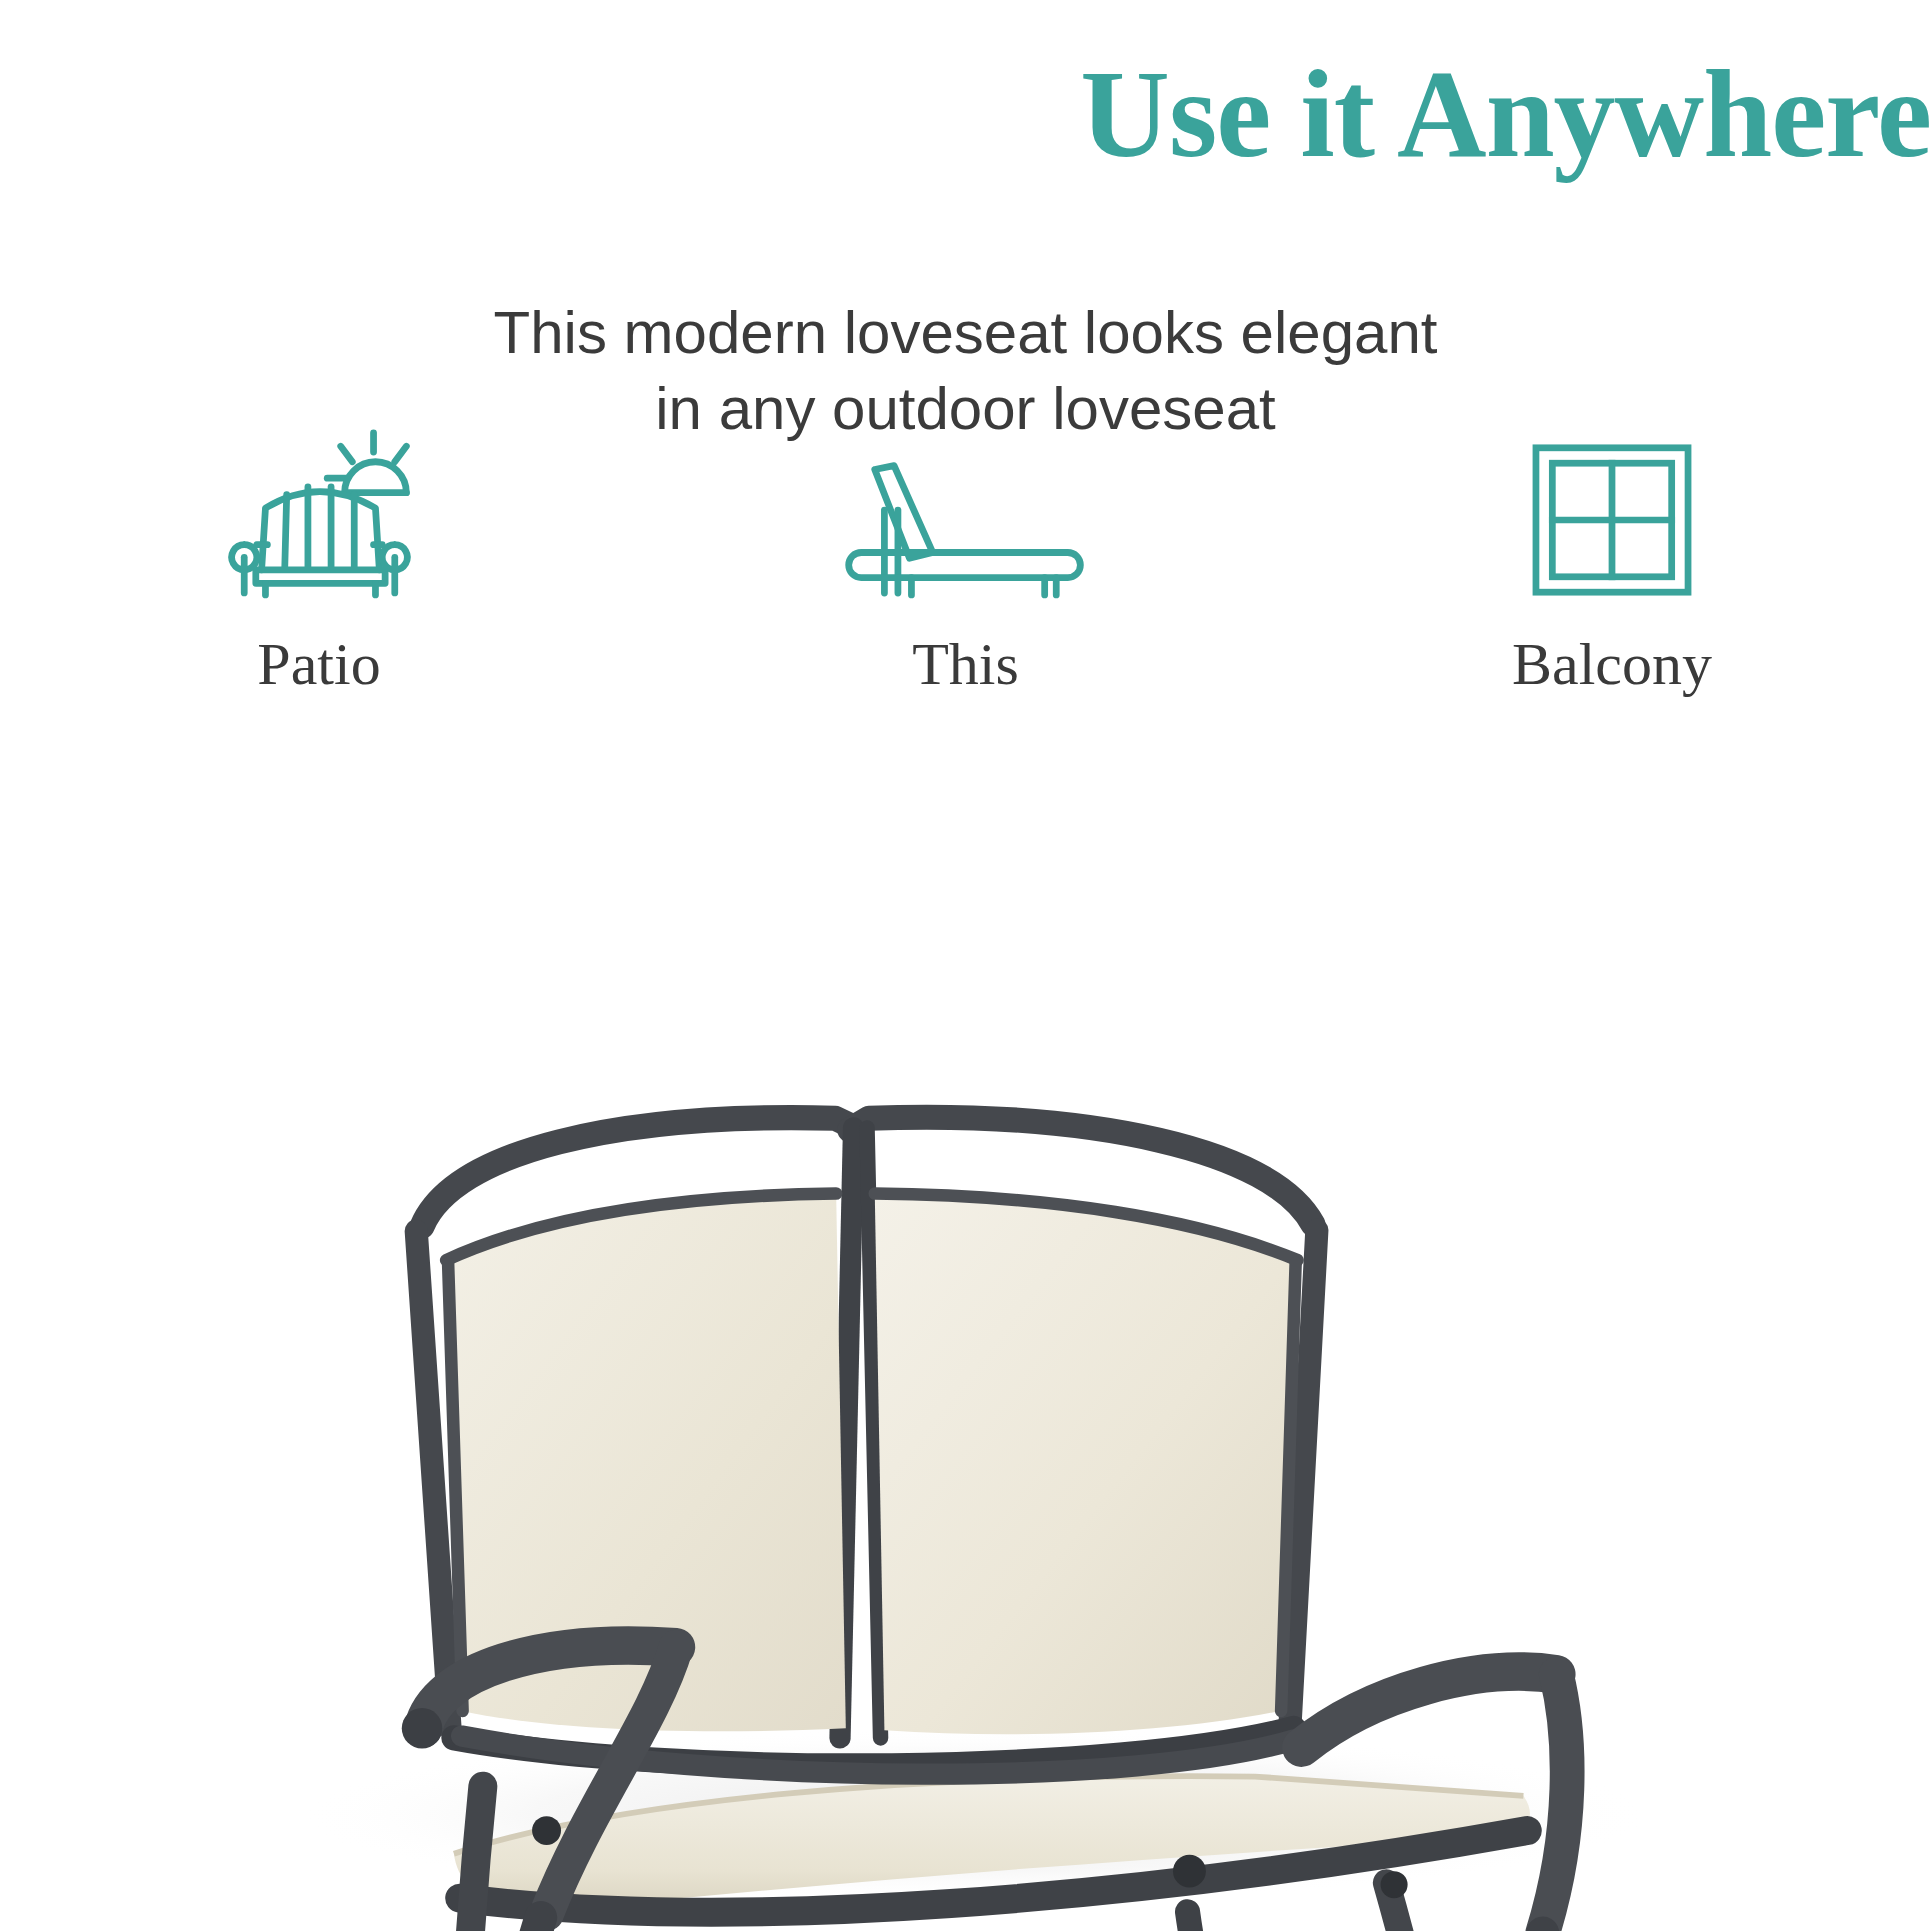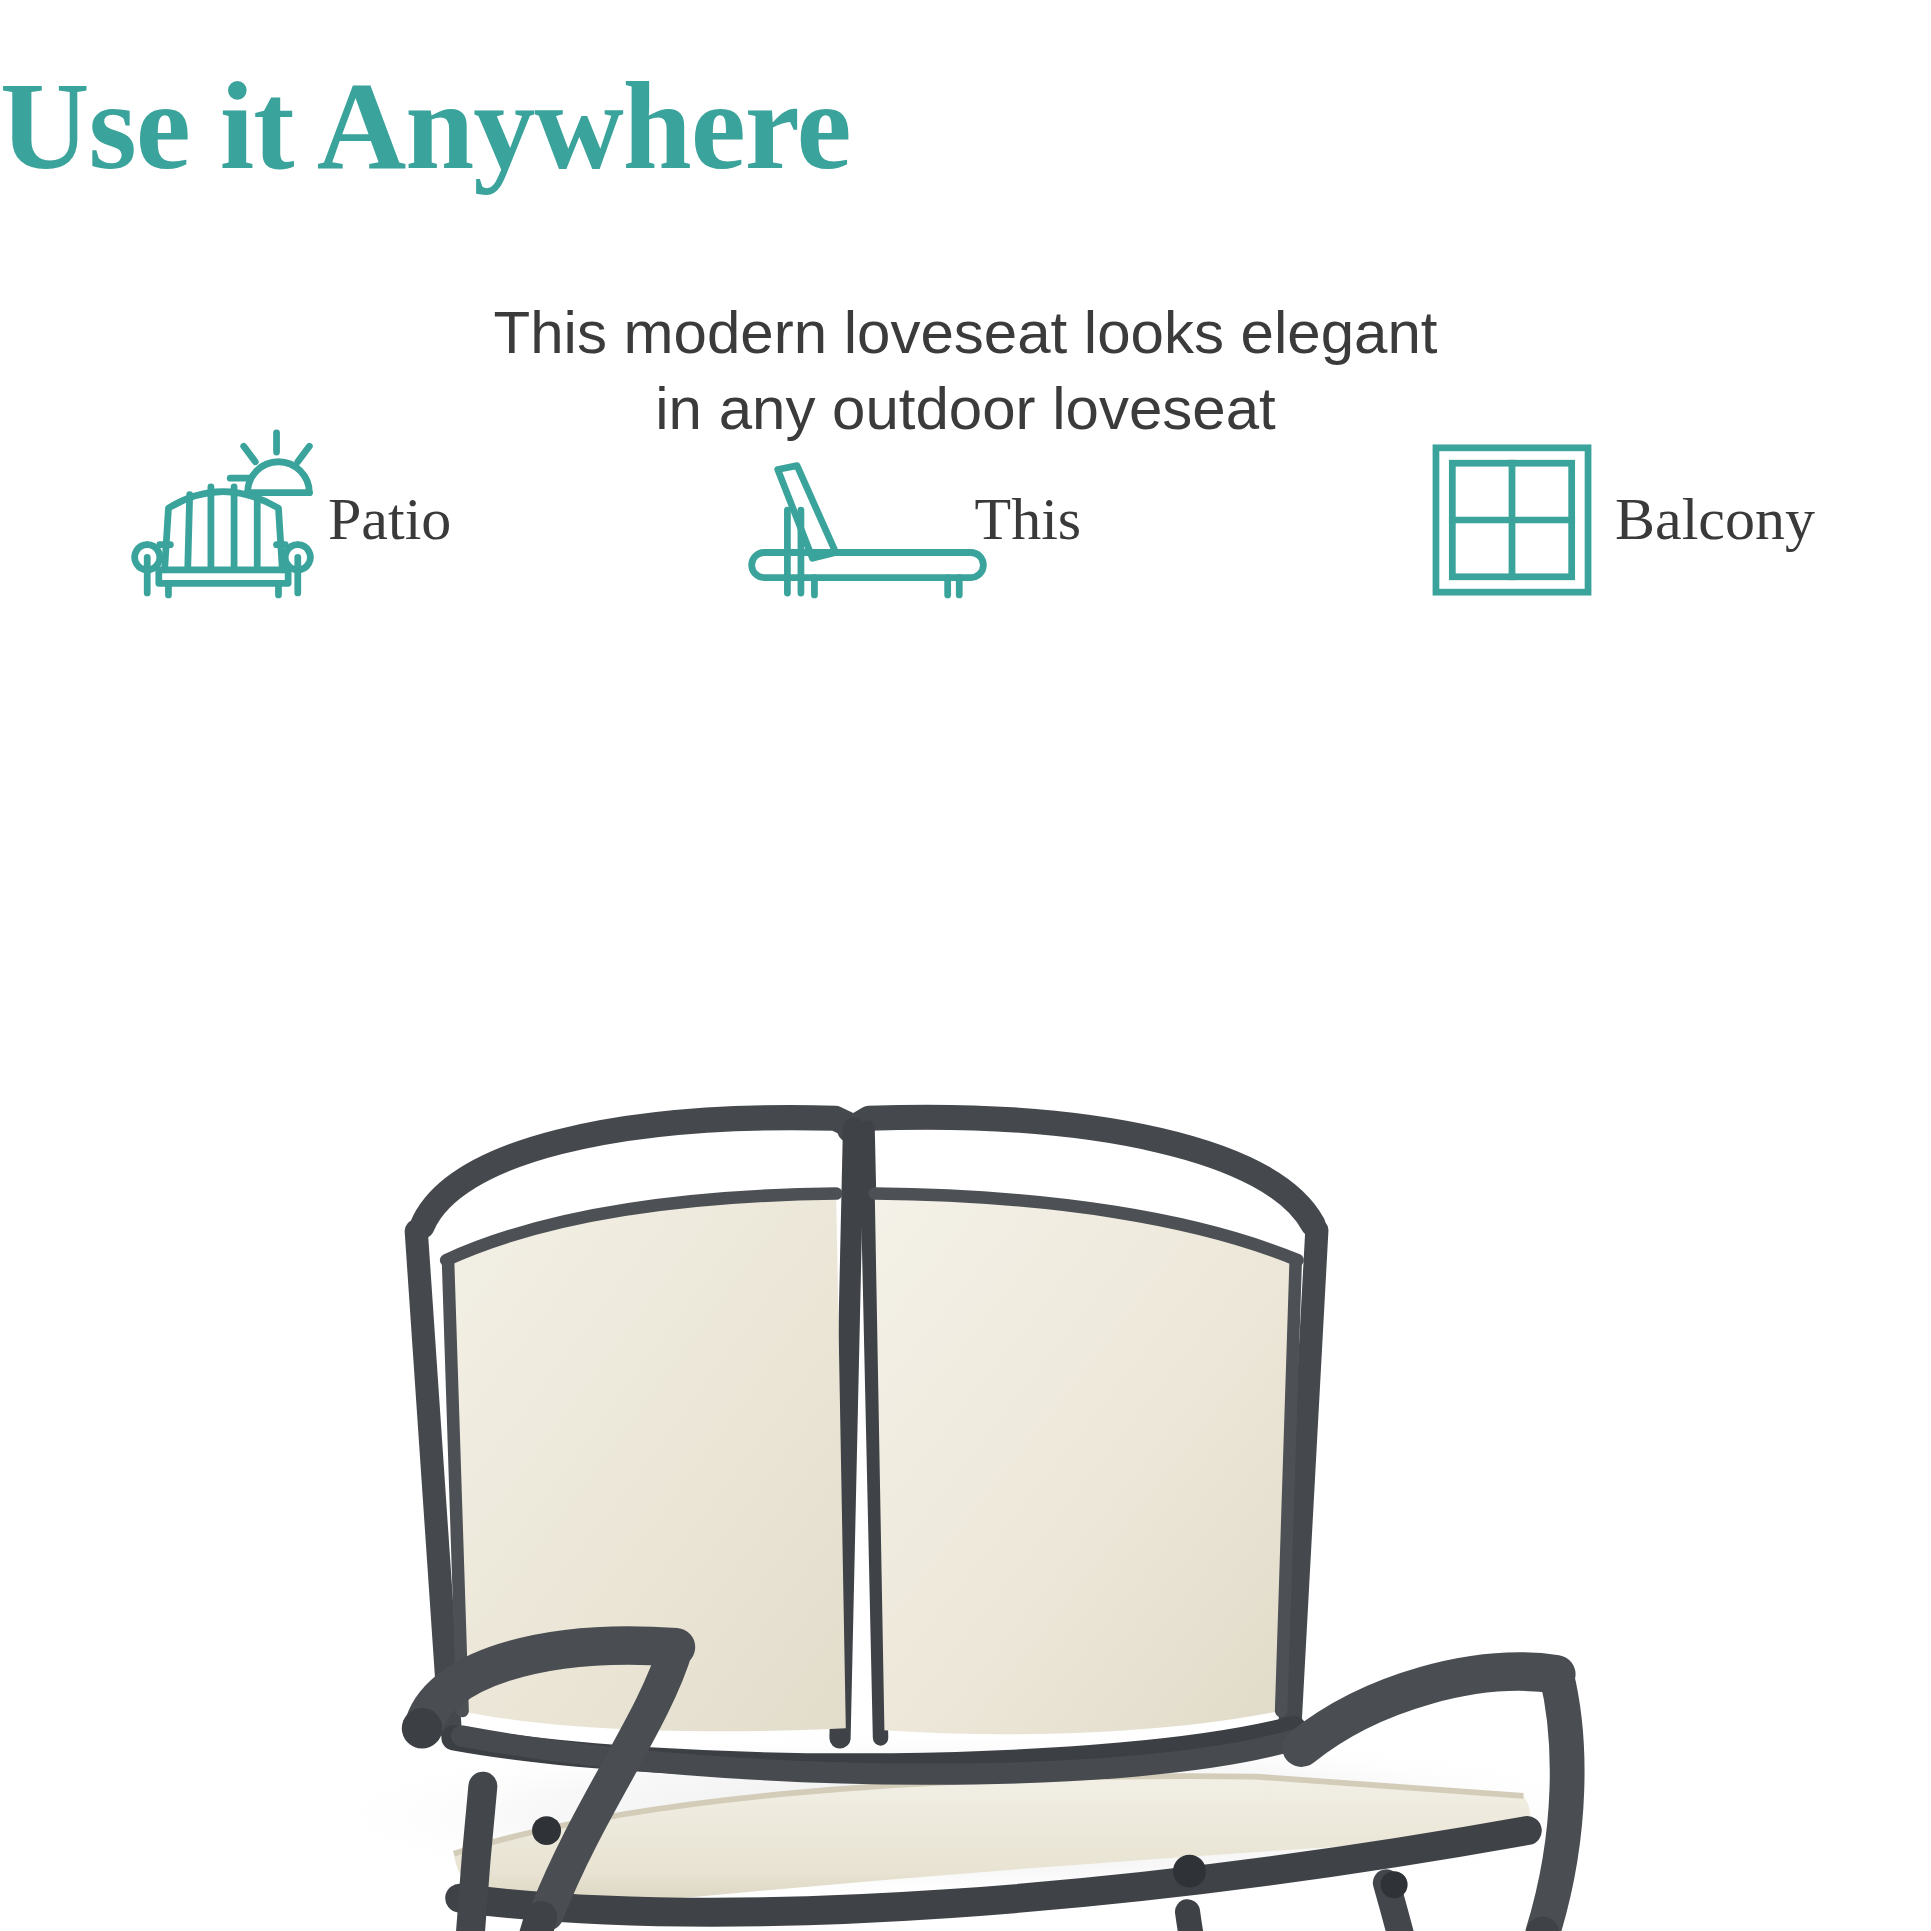--- a/index.html
+++ b/index.html
@@ -18,24 +18,24 @@
 
   .canvas {
     position: absolute;
     inset: 0;
     background: #ffffff;
   }
 
   
   .headline {
     position: absolute;
-    top: 60px;
+    top: 48px;
     left: 0;
     width: 1931px;
-    text-align: left;
+    text-align: right;
     font-family: "Liberation Serif", serif;
     font-weight: 700;
     font-size: 124px;
     line-height: 1.08;
     letter-spacing: -1px;
     color: #3aa39b;
     white-space: nowrap;
   }
 
   
@@ -61,20 +61,21 @@
     left: 116px;
     width: 1699px;
     height: 348px;
     display: flex;
     justify-content: space-between;
     align-items: flex-start;
   }
   .feature {
     width: 406px;
     display: flex;
+    flex-direction: column;
     align-items: center;
     text-align: right;
   }
   .feature .icon-wrap {
     height: 193px;
     width: 212px;
     display: flex;
     align-items: flex-end;
     justify-content: center;
   }

